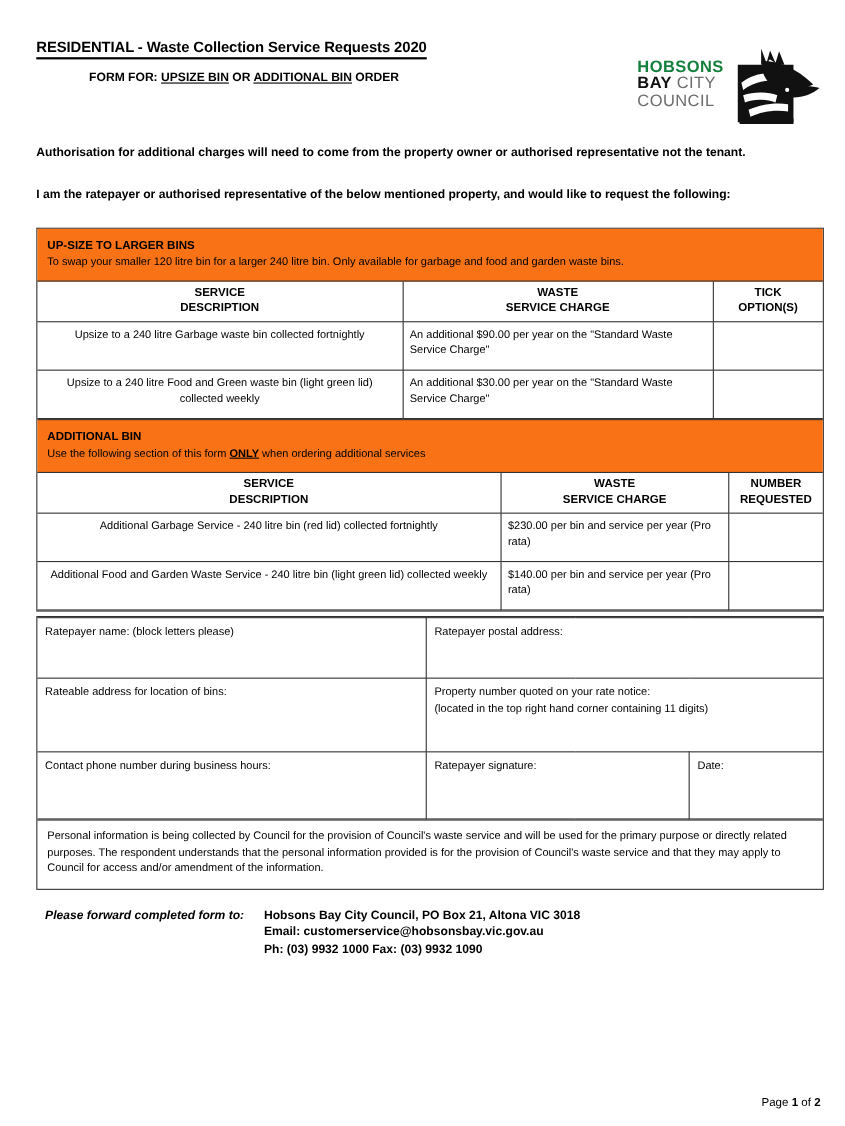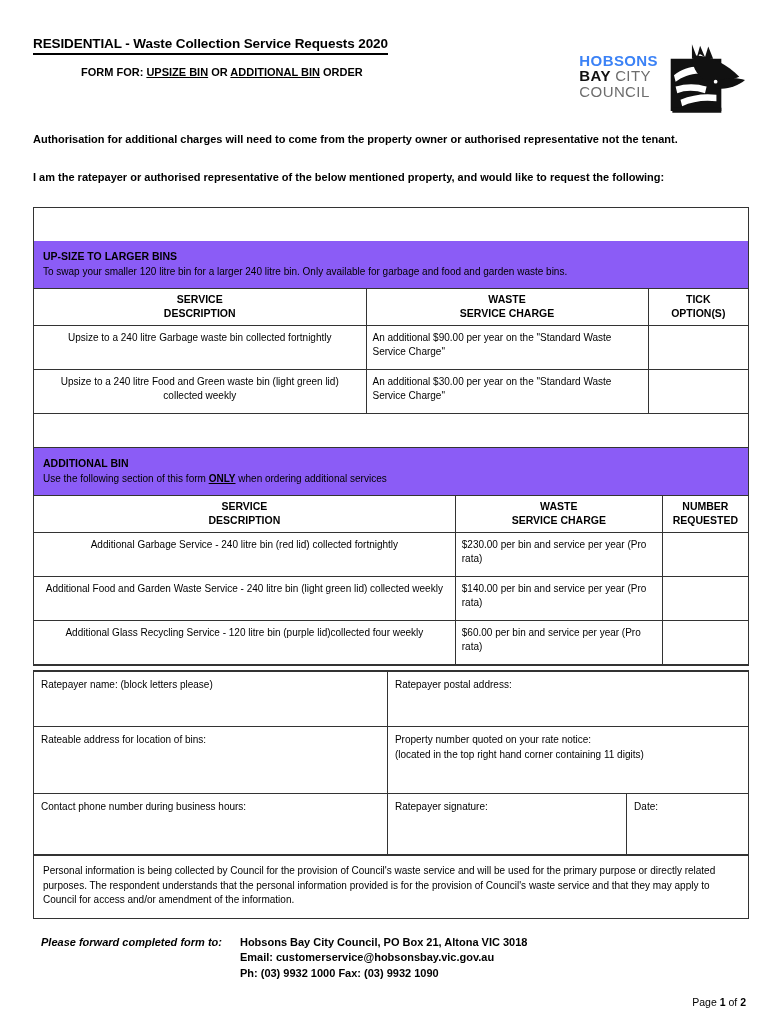--- a/index.html
+++ b/index.html
@@ -59,21 +59,21 @@
     gap: 6px;
   }
   .logo-text {
     text-align: left;
     line-height: 15.5px;
   }
   .logo-l1 {
     font-size: 15px;
     font-weight: bold;
     letter-spacing: 0.4px;
-    color: #3b82f6;
+    color: #15803d;
   }
   .logo-l2 {
     font-size: 15px;
     letter-spacing: 0.4px;
     color: #111;
   }
   .logo-l2 b { font-weight: bold; }
   .logo-l2 span.city { color: #6d6d6d; font-weight: normal; }
   .logo-l3 {
     font-size: 15px;
@@ -95,24 +95,23 @@
   }
 
   
   .formbox {
     margin: 14px 19px 0 33px;
     border: 1.5px solid #333;
     box-sizing: border-box;
   }
 
   .band {
-    background: #8b5cf6;
+    background: #f97316;
     border-bottom: 1.5px solid #333;
     padding: 8px 9px 9px 9px;
-    margin-top: 33px;
   }
   .band-title {
     font-size: 10.5px;
     font-weight: bold;
     line-height: 14px;
     margin-bottom: 2px;
   }
   .band-sub {
     font-size: 10px;
     line-height: 14px;
@@ -308,25 +307,20 @@
         <tr class="tall">
           <td class="firstcol">Additional Garbage Service - 240 litre bin (red lid) collected fortnightly</td>
           <td>$230.00 per bin and service per year (Pro rata)</td>
           <td class="lastcol"></td>
         </tr>
         <tr class="tall">
           <td class="firstcol">Additional Food and Garden Waste Service - 240 litre bin (light green lid) collected weekly</td>
           <td>$140.00 per bin and service per year (Pro rata)</td>
           <td class="lastcol"></td>
         </tr>
-        <tr class="tall">
-          <td class="firstcol">Additional Glass Recycling  Service - 120 litre bin (purple lid)collected four weekly</td>
-          <td>$60.00 per bin and service per year (Pro rata)</td>
-          <td class="lastcol"></td>
-        </tr>
       </tbody>
     </table>
   </div>
 
   <div class="formbox" style="margin-top:4px;">
     <table class="details-tbl">
       <colgroup>
         <col style="width:49.5%">
         <col style="width:19%">
         <col style="width:14.5%">

